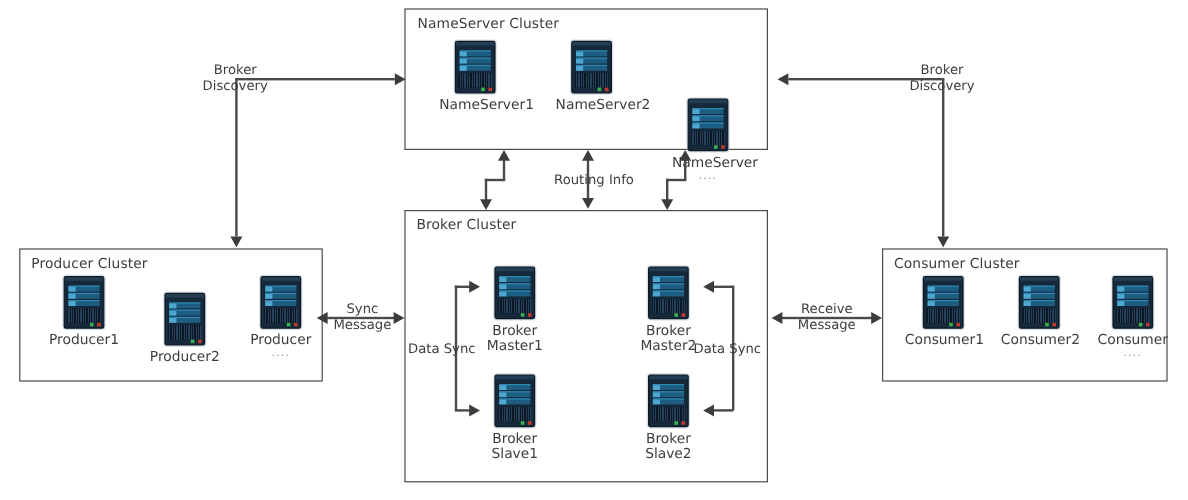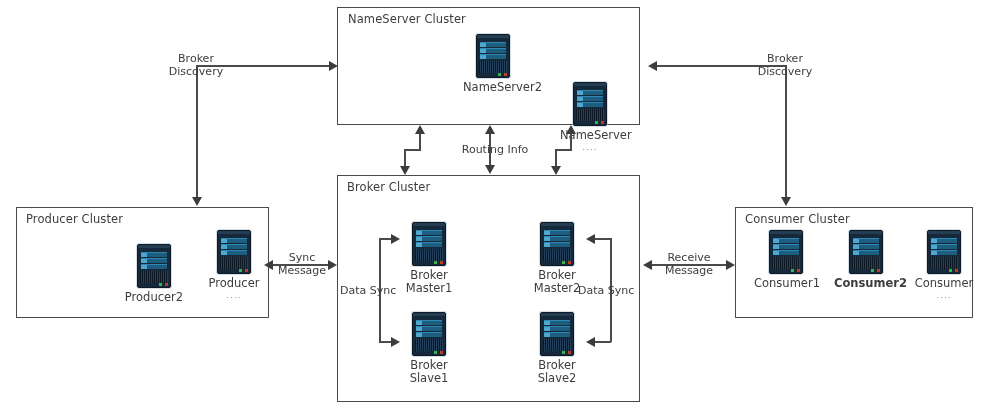--- a/index.html
+++ b/index.html
@@ -92,20 +92,40 @@
   .edge-label.left{text-align:left;}
 </style>
 </head>
 <body>
 
 <div id="stage">
 
   <div class="cluster" style="left:337px;top:7px;width:303px;height:118px;"></div>
   <div class="cluster-title" style="left:348px;top:12px;">NameServer Cluster</div>
 
+  <div class="node" style="left:366px;top:34px;width:60px;">
+    <div class="srv">
+      <div class="body"></div>
+        <div class="topstrip"></div>
+      <div class="bay b1">
+          <i></i>
+        </div>
+        <div class="bay b2">
+          <i></i>
+        </div>
+        <div class="bay b3">
+          <i></i>
+        </div>
+      <div class="grille"></div>
+        <div class="led g"></div>
+        <div class="led r"></div>
+    </div>
+    <div class="cap">NameServer1</div>
+    <div class="dots"></div>
+  </div>
 
   <div class="node" style="left:463px;top:34px;width:60px;">
     <div class="srv">
       <div class="body"></div>
         <div class="topstrip"></div>
       <div class="bay b1">
           <i></i>
         </div>
         <div class="bay b2">
           <i></i>
@@ -138,20 +158,40 @@
         <div class="led g"></div>
         <div class="led r"></div>
     </div>
     <div class="cap">NameServer</div>
     <div class="dots">....</div>
   </div>
 
   <div class="cluster" style="left:16px;top:207px;width:253px;height:111px;"></div>
   <div class="cluster-title" style="left:26px;top:212px;">Producer Cluster</div>
 
+  <div class="node" style="left:40px;top:230px;width:60px;">
+    <div class="srv">
+      <div class="body"></div>
+        <div class="topstrip"></div>
+      <div class="bay b1">
+          <i></i>
+        </div>
+        <div class="bay b2">
+          <i></i>
+        </div>
+        <div class="bay b3">
+          <i></i>
+        </div>
+      <div class="grille"></div>
+        <div class="led g"></div>
+        <div class="led r"></div>
+    </div>
+    <div class="cap">Producer1</div>
+    <div class="dots"></div>
+  </div>
 
   <div class="node" style="left:124px;top:244px;width:60px;">
     <div class="srv">
       <div class="body"></div>
         <div class="topstrip"></div>
       <div class="bay b1">
           <i></i>
         </div>
         <div class="bay b2">
           <i></i>
@@ -292,21 +332,21 @@
           <i></i>
         </div>
       <div class="grille"></div>
         <div class="led g"></div>
         <div class="led r"></div>
     </div>
     <div class="cap">Consumer1</div>
     <div class="dots"></div>
   </div>
 
-  <div class="node" style="left:834px;top:230px;width:64px;font-weight:bold;">
+  <div class="node" style="left:834px;top:230px;width:64px;">
     <div class="srv">
       <div class="body"></div>
         <div class="topstrip"></div>
       <div class="bay b1">
           <i></i>
         </div>
         <div class="bay b2">
           <i></i>
         </div>
         <div class="bay b3">

